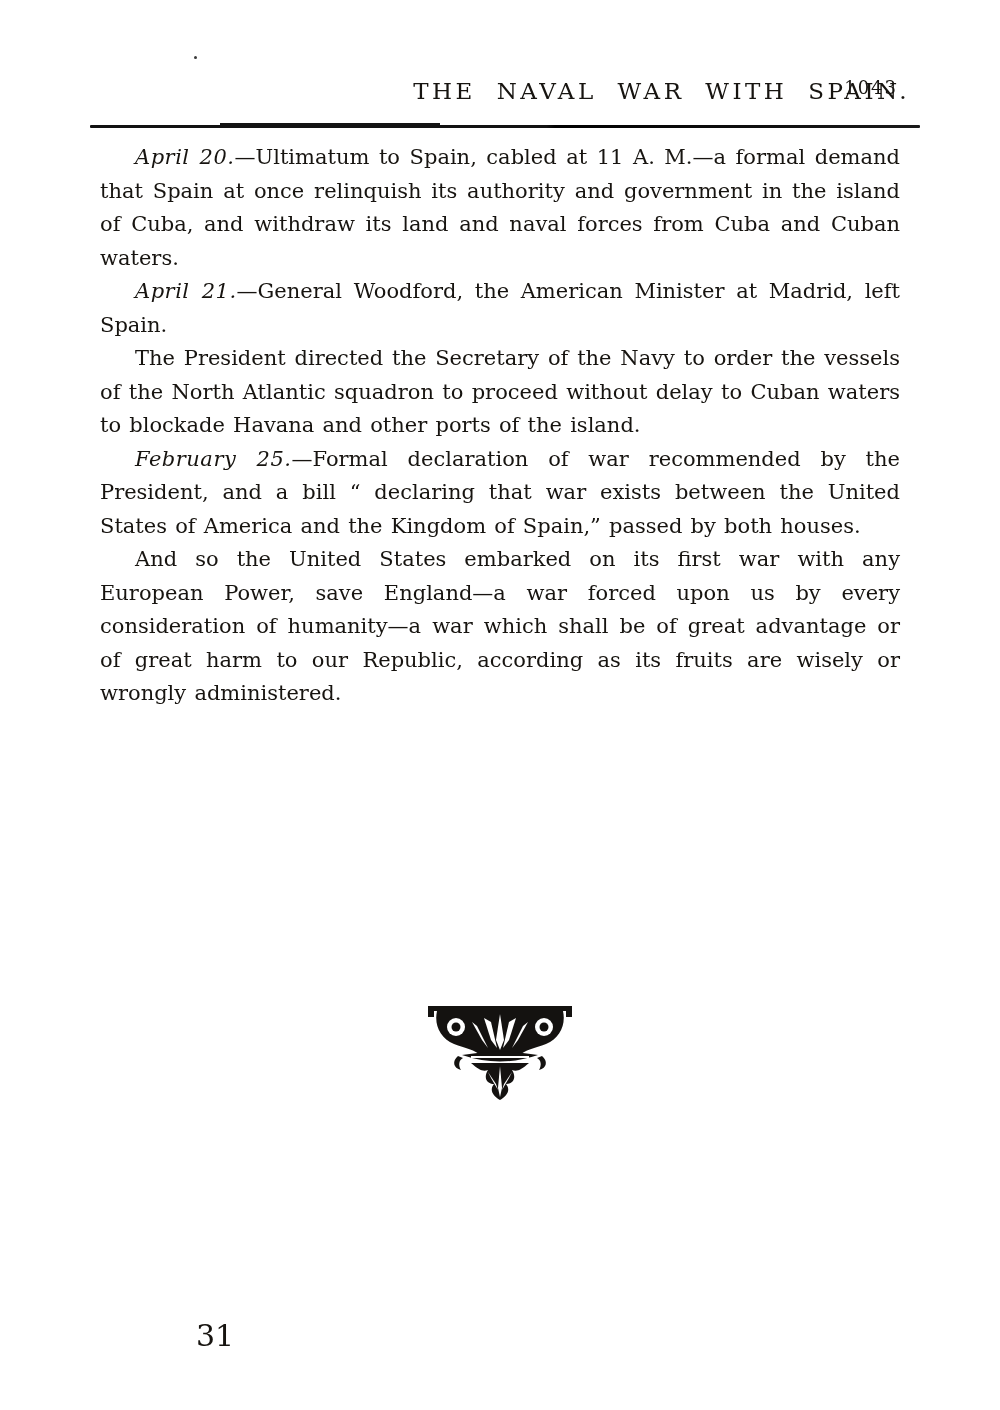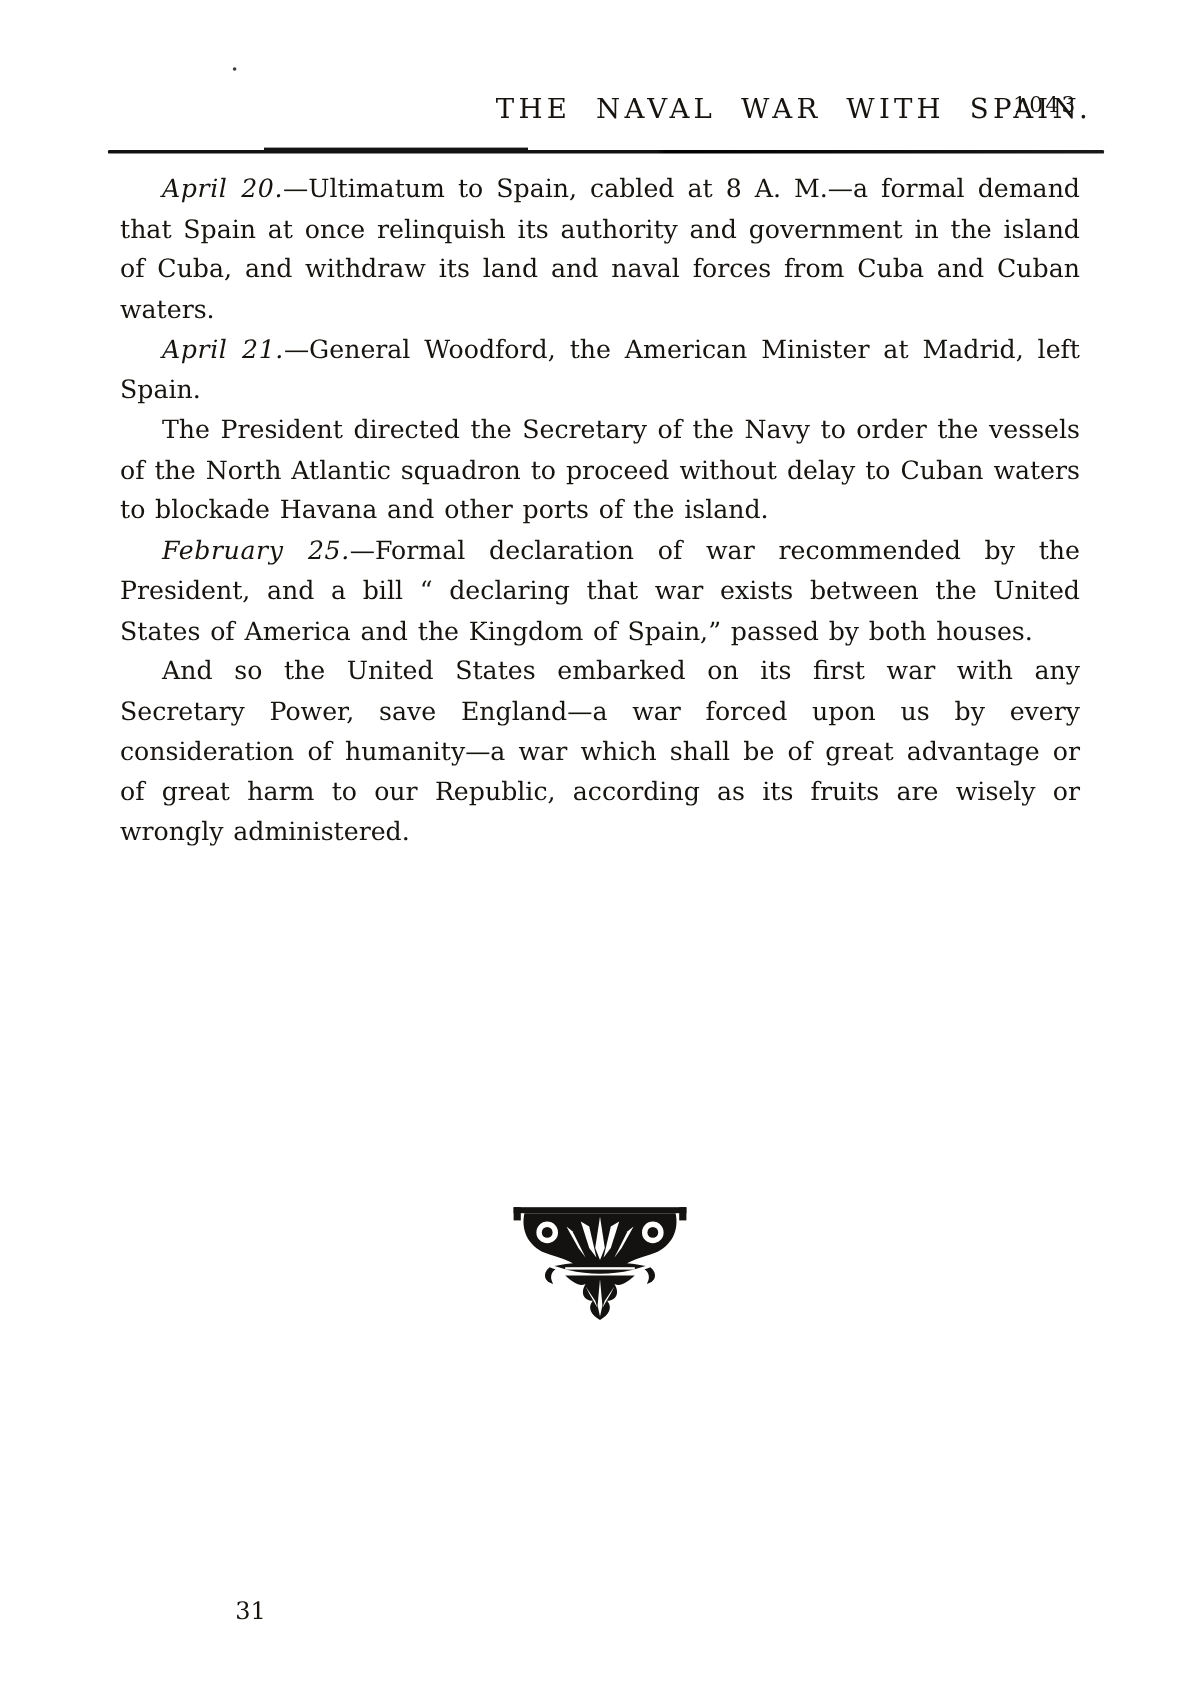--- a/index.html
+++ b/index.html
@@ -60,22 +60,21 @@
   }
   .tailpiece {
     position: absolute;
     top: 998px; left: 50%;
     transform: translateX(-50%);
     width: 150px; height: 105px;
   }
   .signature-mark {
     position: absolute;
     top: 1318px; left: 196px;
-    font-size: 20px;
-    margin-top: 12px;
+    font-size: 30px;
   }
   .scan-speck {
     position: absolute;
     top: 56px; left: 194px;
     width: 3px; height: 3px;
     background: #3a3a3a;
     border-radius: 50%;
   }
 </style>
 </head>
@@ -83,25 +82,25 @@
 
 <div class="book-page">
 
   <div class="scan-speck"></div>
 
   <div class="running-head">THE  NAVAL  WAR  WITH  SPAIN.</div>
   <div class="page-number">1043</div>
   <div class="head-rule"></div>
 
   <div class="text-block">
-    <p><span class="date-lead">April 20.</span><span>—Ultimatum to Spain, cabled at 8 A. M.—a formal demand that Spain at once relinquish its authority and government in the island of Cuba, and withdraw its land and naval forces from Cuba and Cuban waters.</span></p>
+    <p><span class="date-lead">April 20.</span><span>—Ultimatum to Spain, cabled at 11 A. M.—a formal demand that Spain at once relinquish its authority and government in the island of Cuba, and withdraw its land and naval forces from Cuba and Cuban waters.</span></p>
     <p><span class="date-lead">April 21.</span><span>—General Woodford, the American Minister at Madrid, left Spain.</span></p>
     <p><span class="date-lead"></span><span>The President directed the Secretary of the Navy to order the vessels of the North Atlantic squadron to proceed without delay to Cuban waters to blockade Havana and other ports of the island.</span></p>
     <p><span class="date-lead">February 25.</span><span>—Formal declaration of war recommended by the President, and a bill “ declaring that war exists between the United States of America and the Kingdom of Spain,” passed by both houses.</span></p>
-    <p><span class="date-lead"></span><span>And so the United States embarked on its first war with any Secretary Power, save England—a war forced upon us by every consideration of humanity—a war which shall be of great advantage or of great harm to our Republic, according as its fruits are wisely or wrongly administered.</span></p>
+    <p><span class="date-lead"></span><span>And so the United States embarked on its first war with any European Power, save England—a war forced upon us by every consideration of humanity—a war which shall be of great advantage or of great harm to our Republic, according as its fruits are wisely or wrongly administered.</span></p>
   </div>
 
   <div class="tailpiece">
     <svg width="150" height="105" viewBox="0 0 150 105" xmlns="http://www.w3.org/2000/svg">
       <g fill="#141210">
 
         <rect x="3" y="8" width="144" height="5"></rect>
         <rect x="3" y="8" width="6" height="11"></rect>
         <rect x="141" y="8" width="6" height="11"></rect>
 

